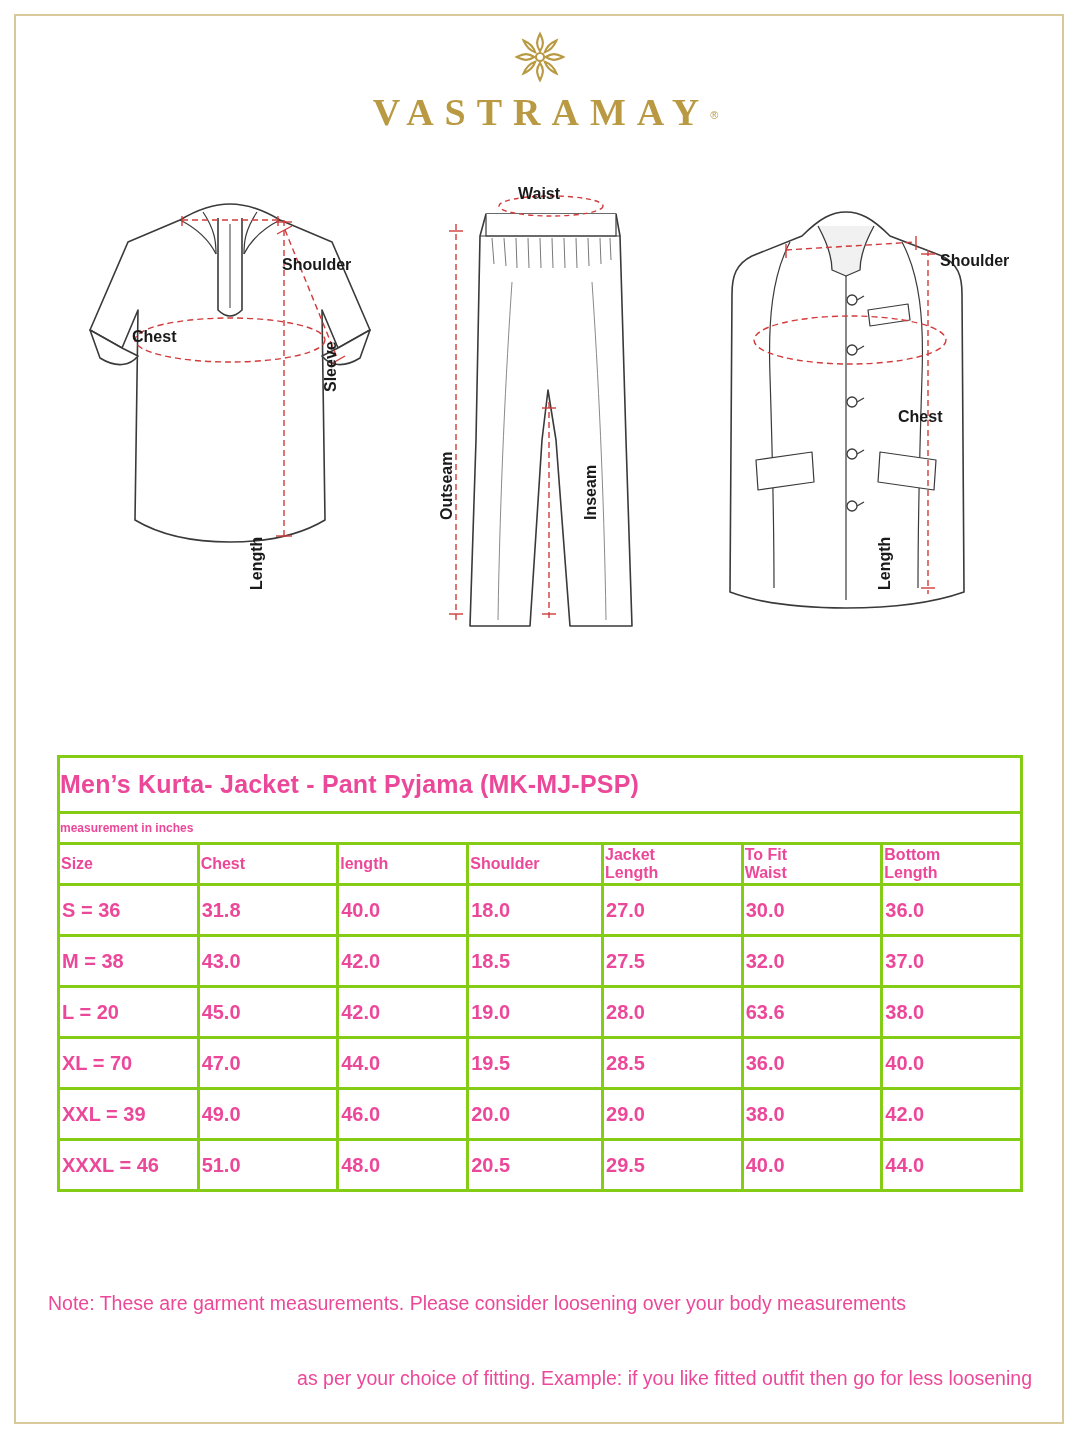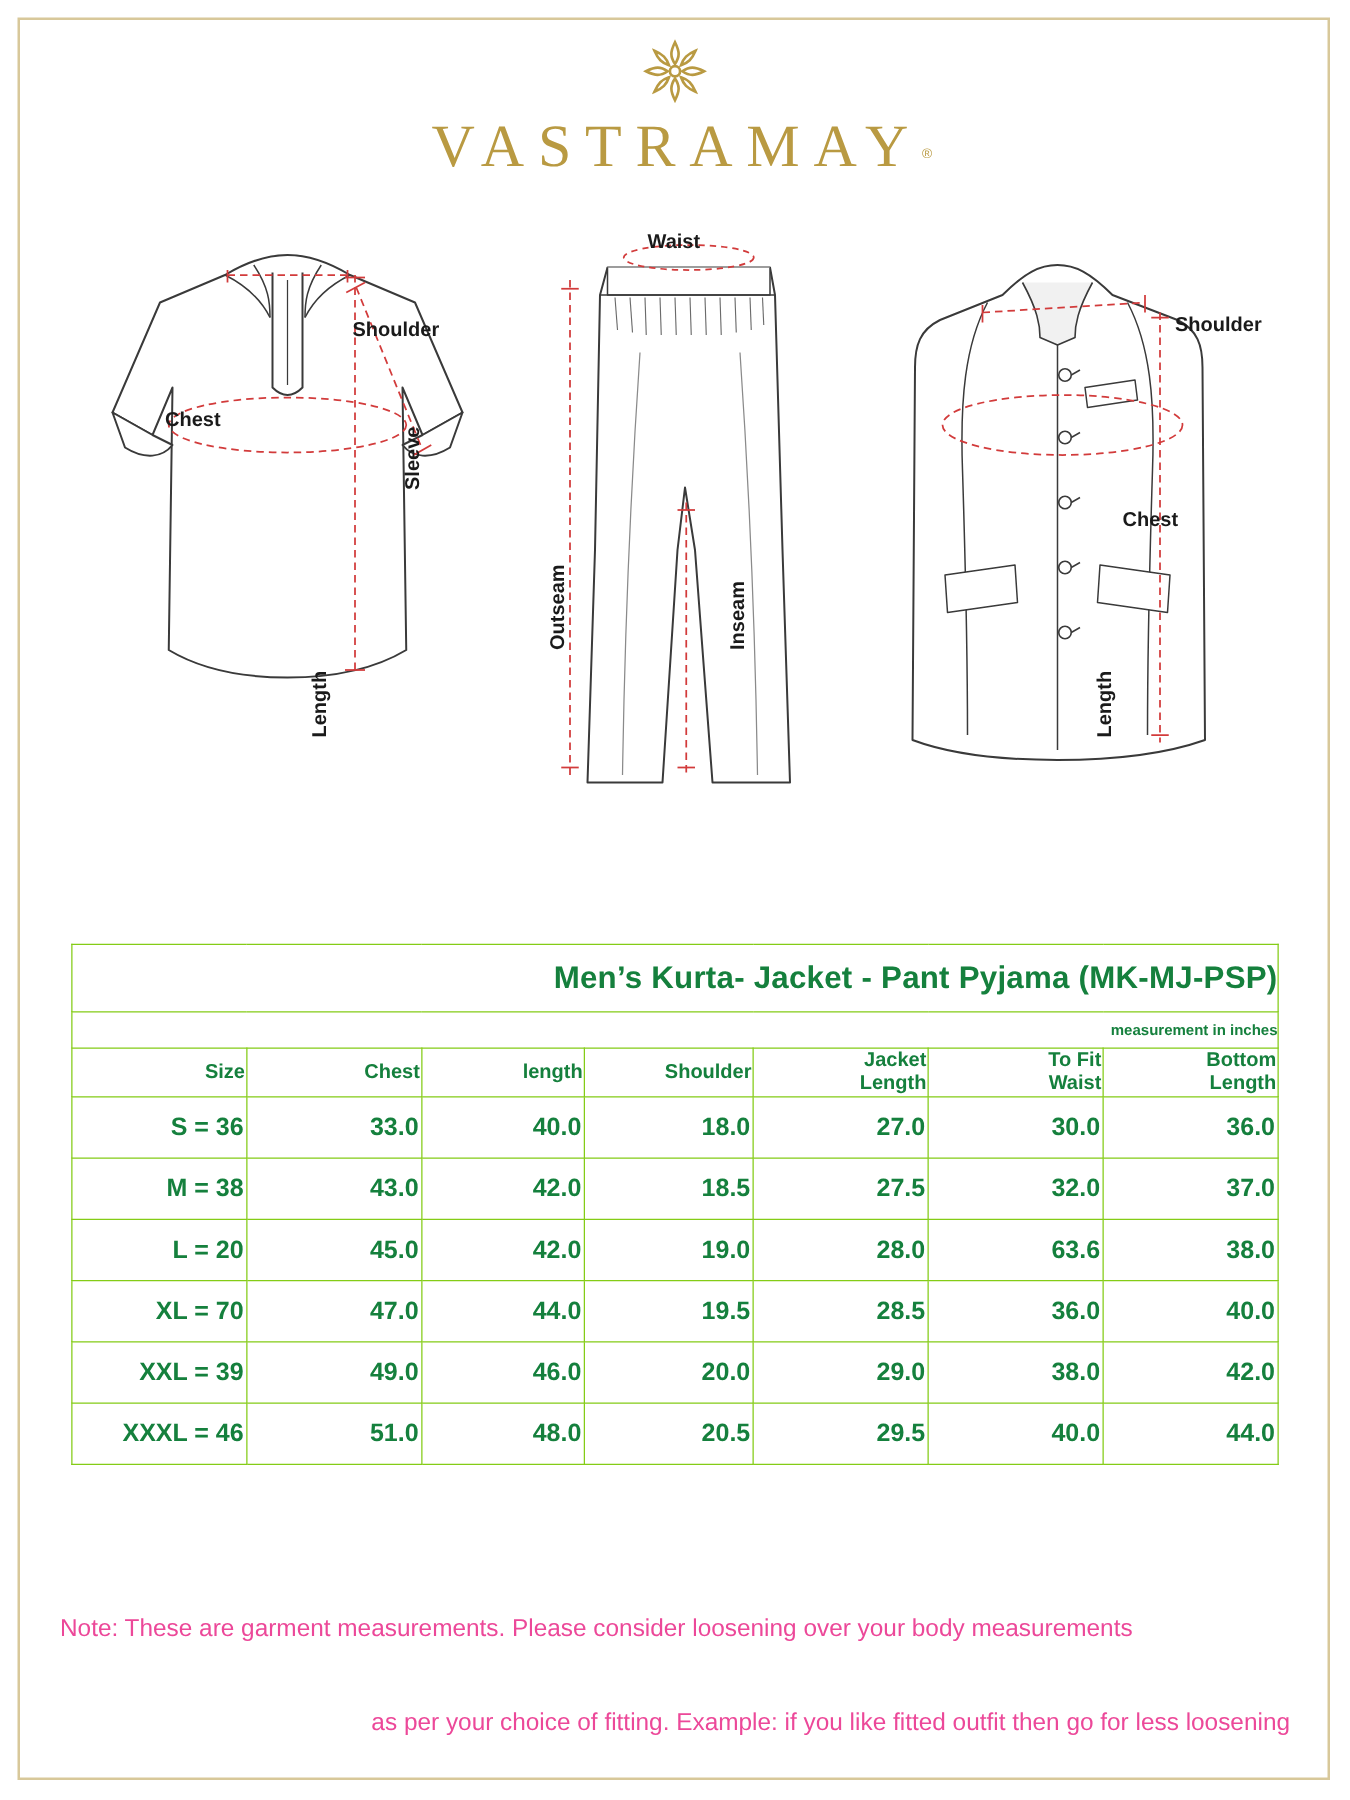--- a/index.html
+++ b/index.html
@@ -34,24 +34,24 @@
     text-align: center;
   }
   .brand-mark {
     display: block;
     margin: 0 auto 4px auto;
     width: 58px;
     height: 58px;
   }
   .brand-name {
     font-family: "Liberation Serif", serif;
-    font-size: 48px;
+    font-size: 38px;
     letter-spacing: 11px;
     color: #b99a42;
-    font-weight: 400;
+    font-weight: 700;
     display: inline-block;
     padding-left: 11px;
   }
   .brand-reg {
     font-size: 11px;
     color: #b99a42;
     vertical-align: super;
     letter-spacing: 0;
   }
 
@@ -89,24 +89,24 @@
     left: 57px;
     top: 755px;
     width: 966px;
   }
   table.size-table {
     border-collapse: collapse;
     width: 100%;
     table-layout: fixed;
   }
   table.size-table th, table.size-table td {
-    border: 1px solid #84cc16;
-    text-align: right;
+    border: 3px solid #84cc16;
+    text-align: left;
     font-weight: bold;
-    color: #15803d;
+    color: #ec4899;
   }
   .tbl-title td {
     font-size: 25px;
     padding: 12px 0 12px 0;
     letter-spacing: .2px;
   }
   .tbl-sub td {
     font-size: 12px;
     padding: 7px 0;
     font-weight: bold;
@@ -340,21 +340,21 @@
         </th>
         <th>
           <div>Bottom</div>
           <div>Length</div>
         </th>
       </tr>
     </thead>
     <tbody>
       <tr>
         <td class="size-cell">S = 36</td>
-        <td>33.0</td>
+        <td>31.8</td>
         <td>40.0</td>
         <td>18.0</td>
         <td>27.0</td>
         <td>30.0</td>
         <td>36.0</td>
       </tr>
       <tr>
         <td class="size-cell">M = 38</td>
         <td>43.0</td>
         <td>42.0</td>

